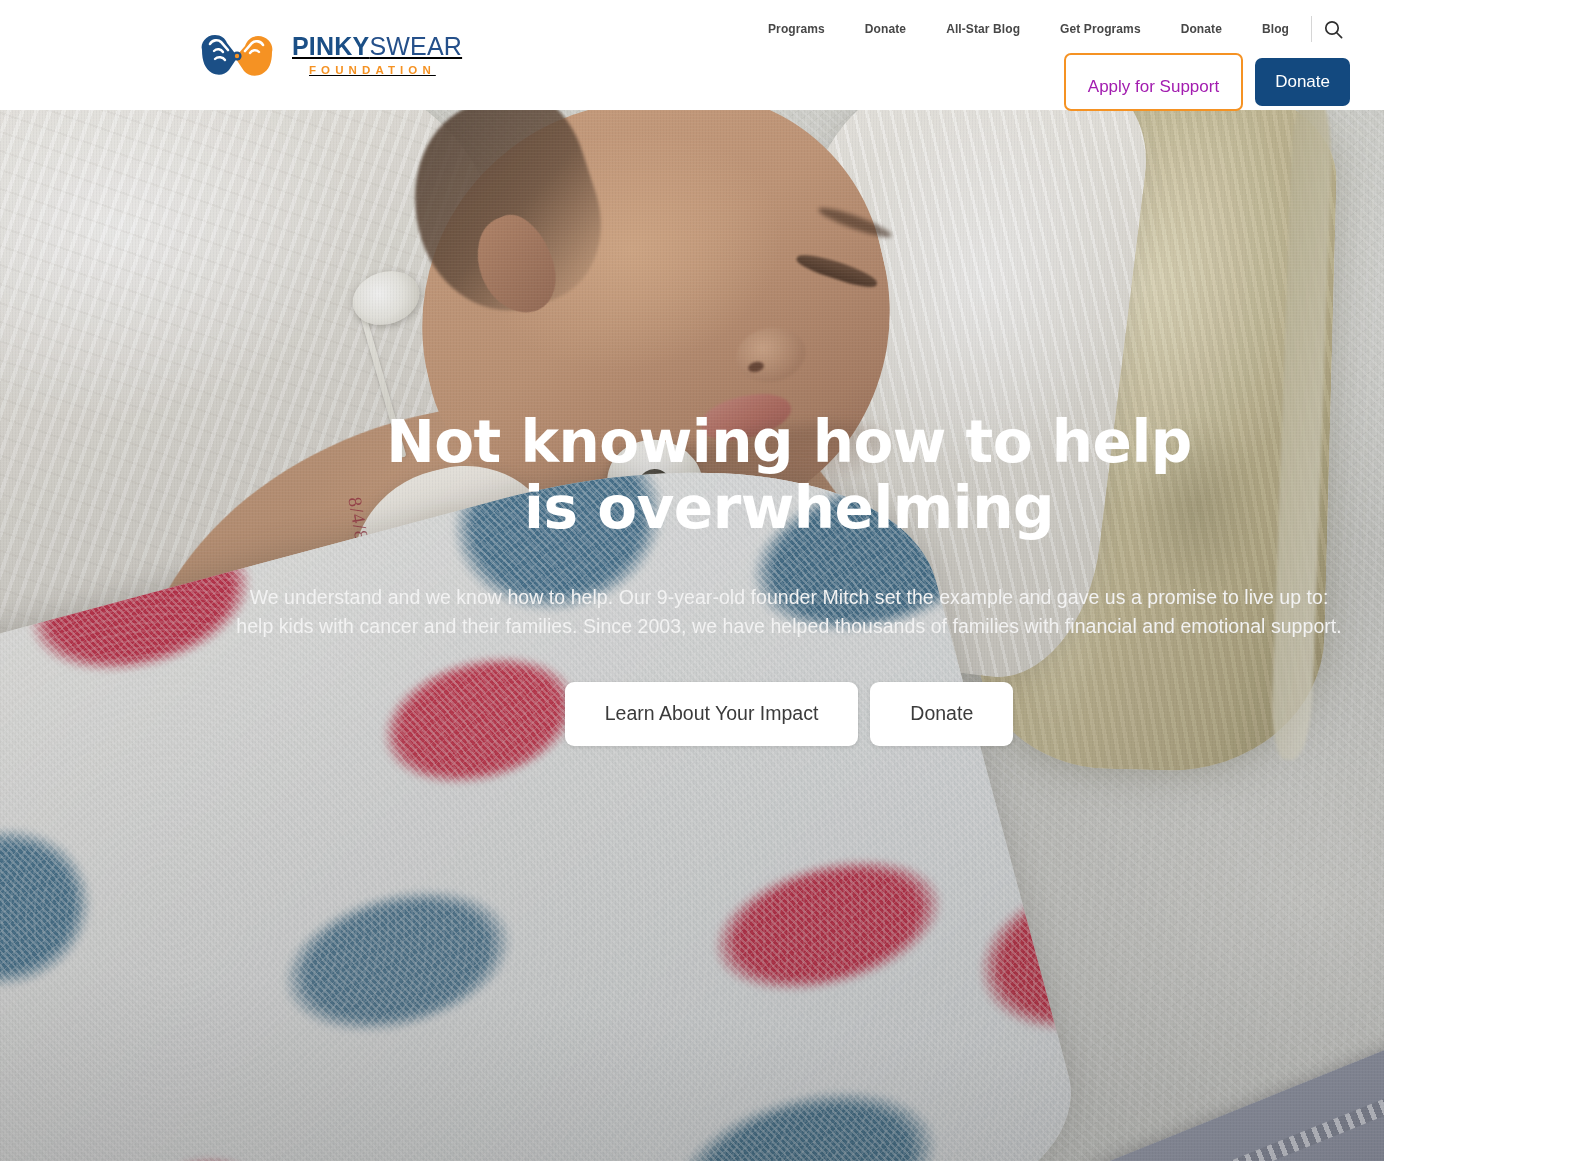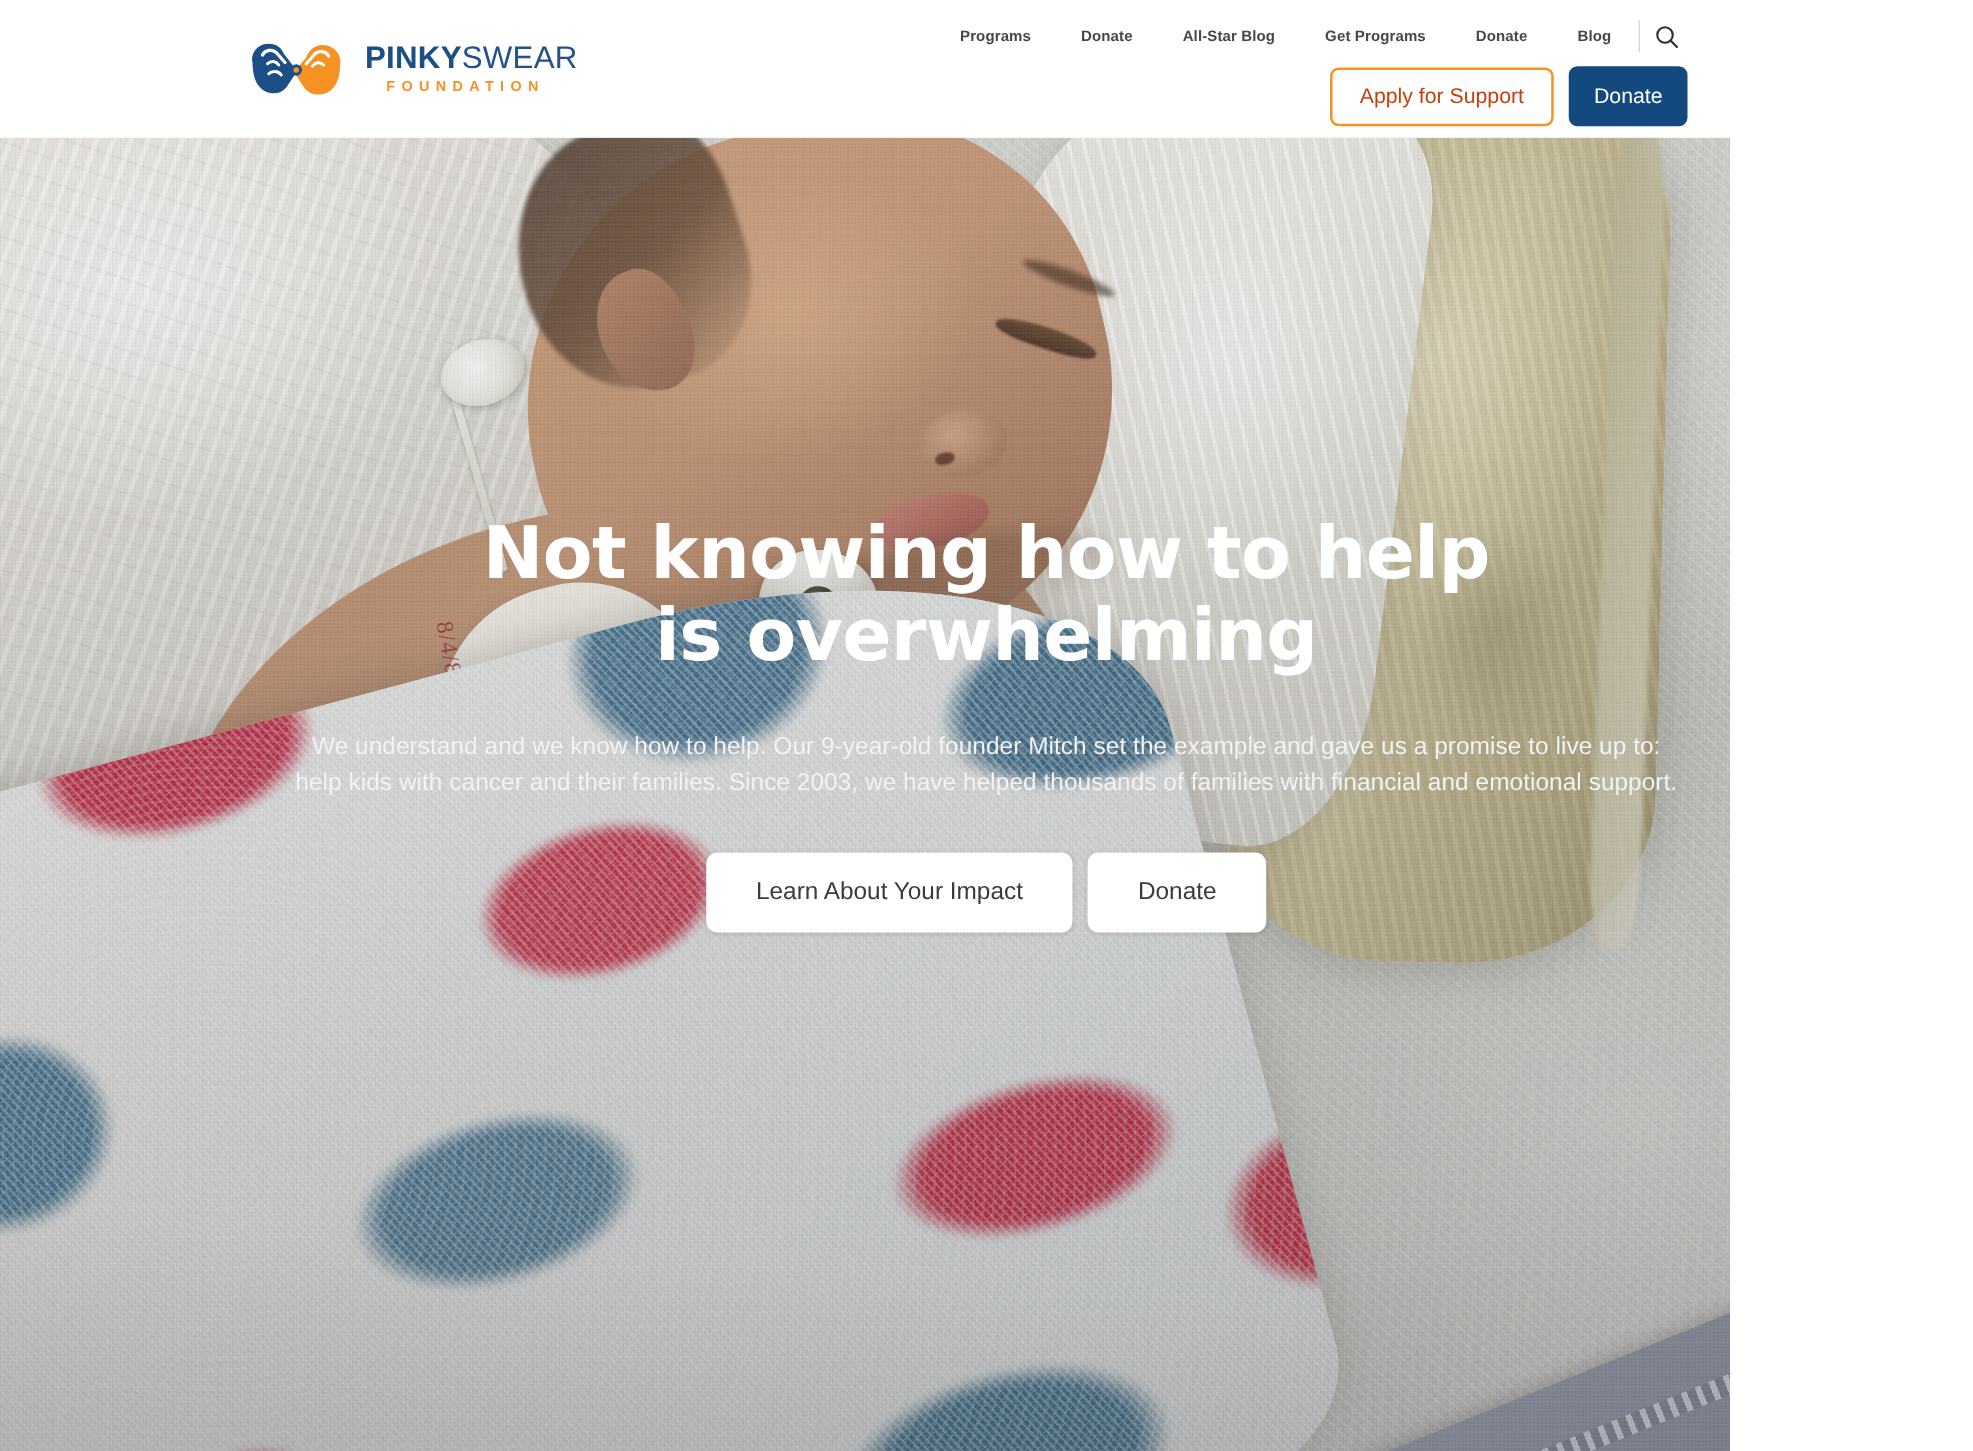--- a/index.html
+++ b/index.html
@@ -30,20 +30,21 @@
   }
 
   .logo-block {
     position: absolute;
     left: 196px;
     top: 26px;
     display: flex;
     align-items: center;
     gap: 14px;
     height: 56px;
+    text-decoration: underline;
   }
 
   .logo-mark { width: 82px; height: 52px; display: block; flex: 0 0 auto; }
 
   .logo-words { display: flex; flex-direction: column; justify-content: center; padding-top: 2px; }
 
   .logo-line1 {
     font-size: 25px;
     line-height: 25px;
     letter-spacing: 0.2px;
@@ -101,25 +102,25 @@
   .header-actions {
     position: absolute;
     right: 228px;
     top: 53px;
     display: flex;
     align-items: center;
     gap: 12px;
   }
   .btn-apply {
     border: 2px solid #f59223;
-    color: #c2410c;
+    color: #a21caf;
     background: #fff;
     border-radius: 7px;
     font-size: 17px;
-    padding: 12px 22px 14px;
+    padding: 23px 22px 14px;
     line-height: 1;
     cursor: pointer;
     white-space: nowrap;
     font-family: "Liberation Sans", sans-serif;
   }
   .btn-donate-head {
     background: #13497f;
     color: #ffffff;
     border: none;
     border-radius: 7px;

